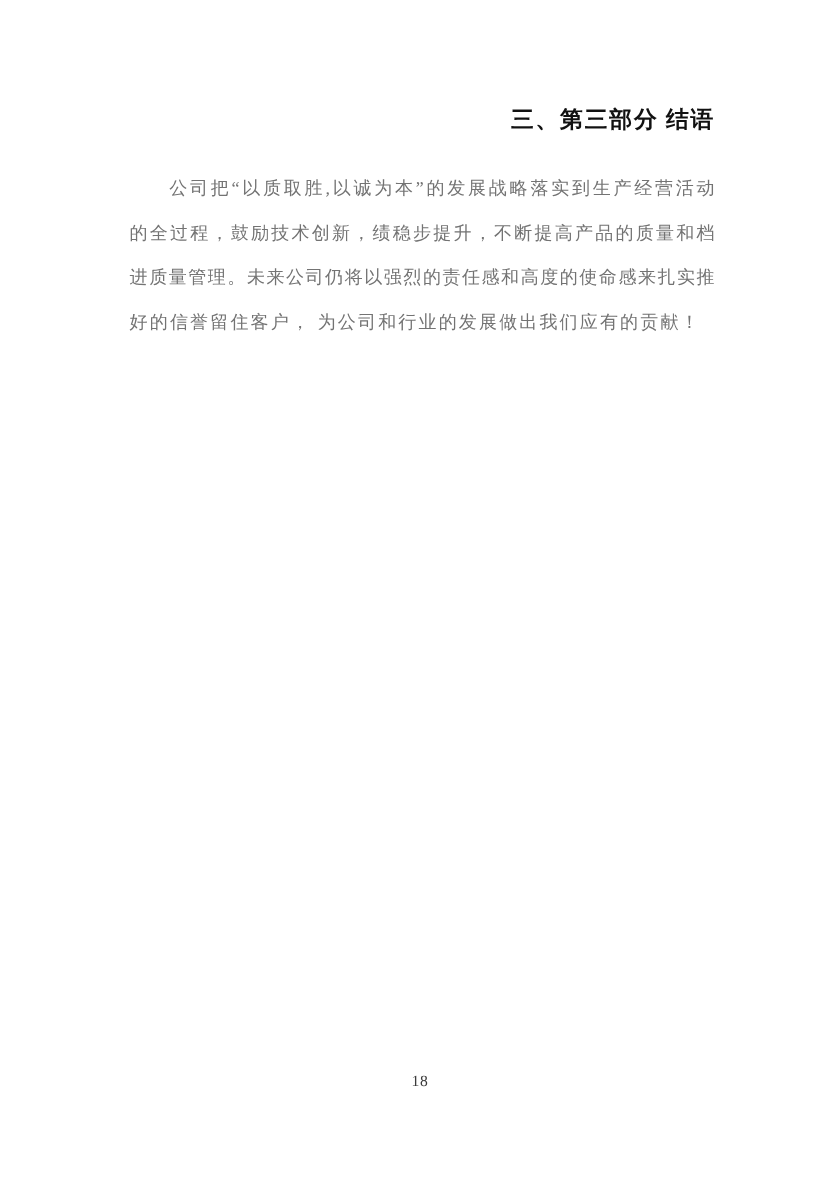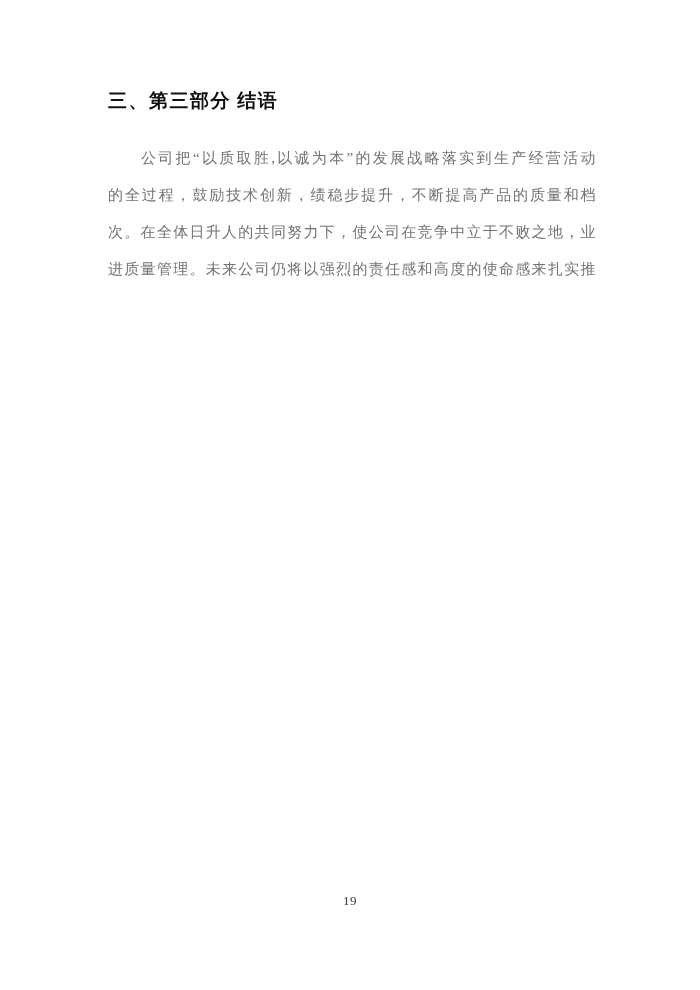--- a/index.html
+++ b/index.html
@@ -22,20 +22,21 @@
     top: 90px;
     width: 488px;
   }
   .section-heading {
     font-size: 19px;
     font-weight: bold;
     color: #111111;
     letter-spacing: 1.5px;
     line-height: 1.2;
     font-family: "Liberation Serif", "DejaVu Serif", serif;
+    text-align: right;
   }
   .body-paragraph {
     margin-top: 27px;
     color: #1f1f1f;
   }
   .para-line {
     font-size: 15px;
     line-height: 37px;
     height: 37px;
     color: #737373;
@@ -65,18 +66,18 @@
 </style>
 </head>
 <body>
 
 <div class="document-page">
   <div class="content">
     <div class="section-heading">三、第三部分 结语</div>
     <div class="body-paragraph">
       <div class="para-line first">公司把“以质取胜,以诚为本”的发展战略落实到生产经营活动</div>
       <div class="para-line">的全过程，鼓励技术创新，绩稳步提升，不断提高产品的质量和档</div>
-      <div class="para-line">次。在全体日升人的共同努力下，使公司在竞争中立于不败之地，业</div>
       <div class="para-line">进质量管理。未来公司仍将以强烈的责任感和高度的使命感来扎实推</div>
+      <div class="para-line last">好的信誉留住客户， 为公司和行业的发展做出我们应有的贡献！</div>
     </div>
   </div>
-  <div class="page-number">19</div>
+  <div class="page-number">18</div>
 </div>
 
 </body></html>

